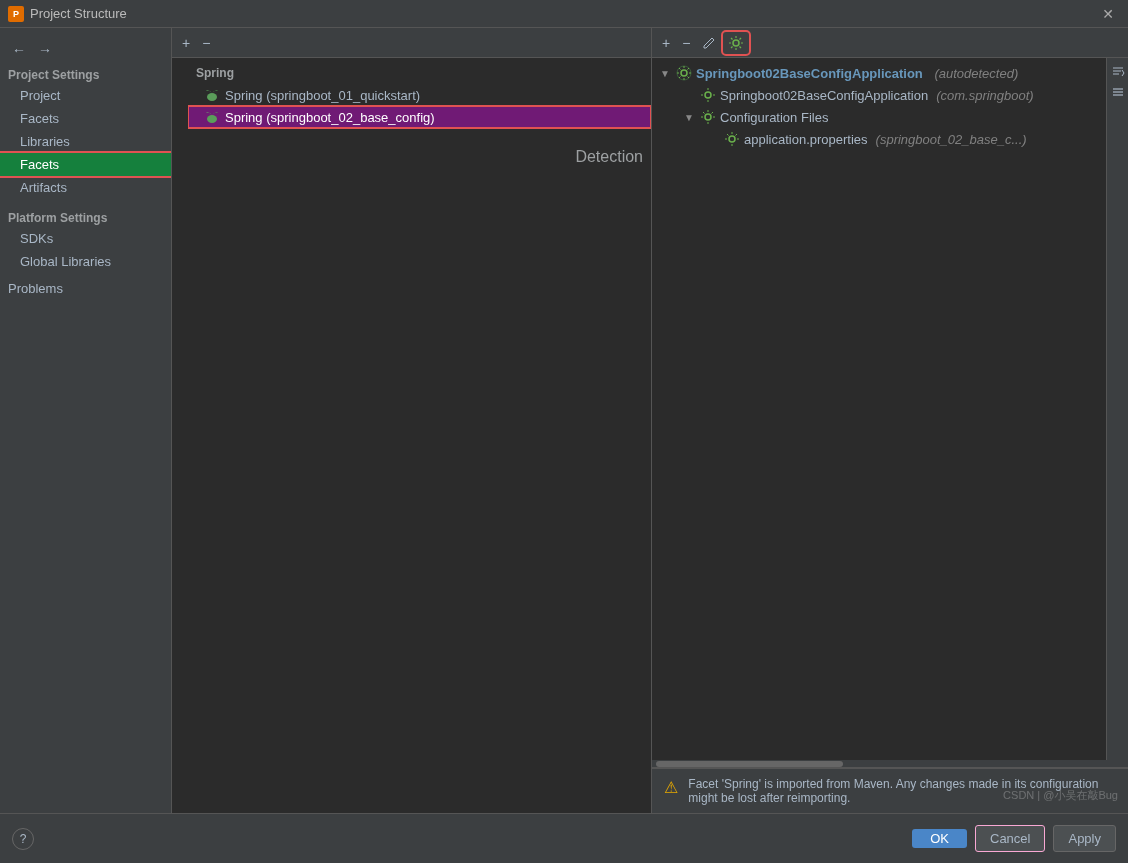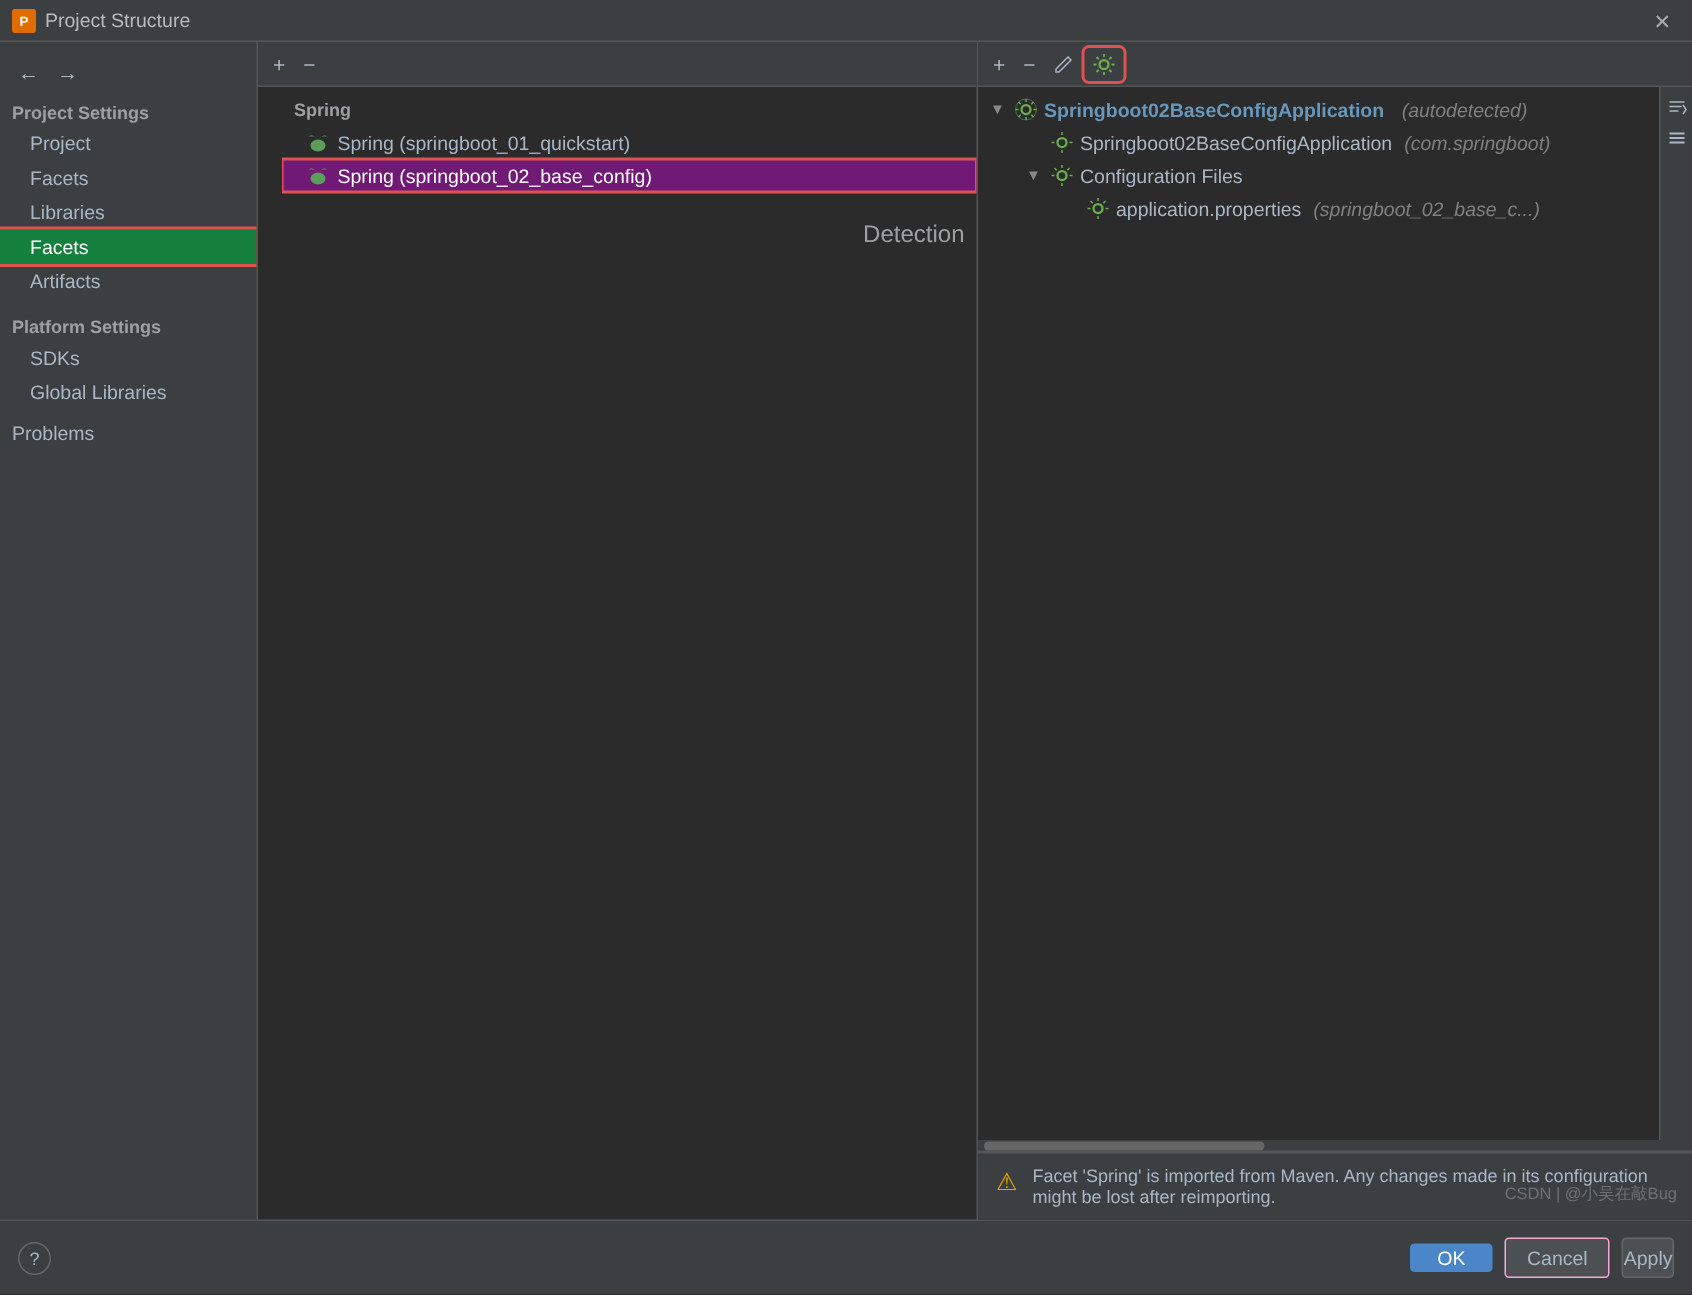--- a/index.html
+++ b/index.html
@@ -324,21 +324,21 @@
       padding: 5px 14px;
       border-radius: 3px;
       cursor: pointer;
       font-size: 13px;
     }
 
     .btn-apply {
       background: #4c5052;
       color: #a9b7c6;
       border: 1px solid #666;
-      padding: 5px 0;
+      padding: 5px 14px;
       border-radius: 3px;
       cursor: pointer;
       font-size: 13px;
     }
 
     .watermark {
       position: absolute;
       bottom: 60px;
       right: 10px;
       font-size: 11px;

